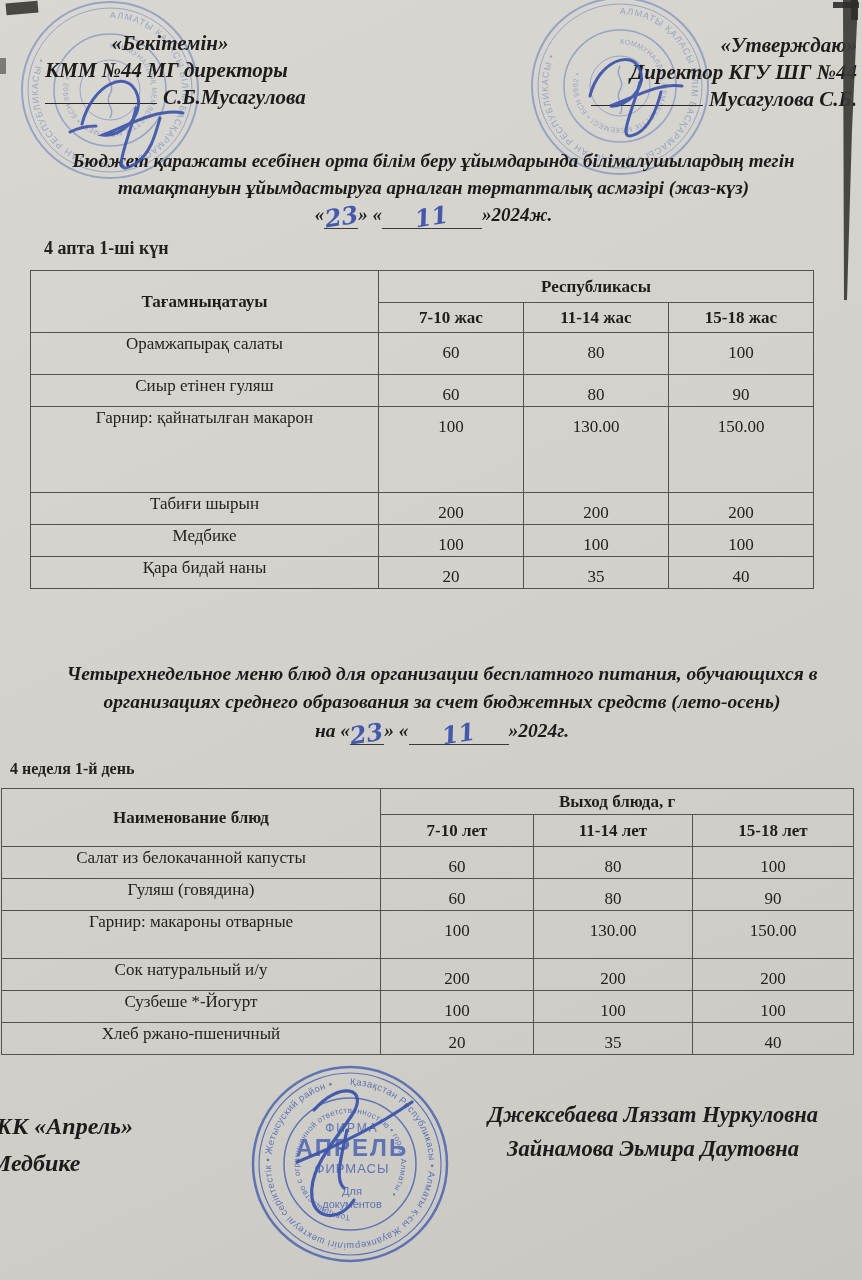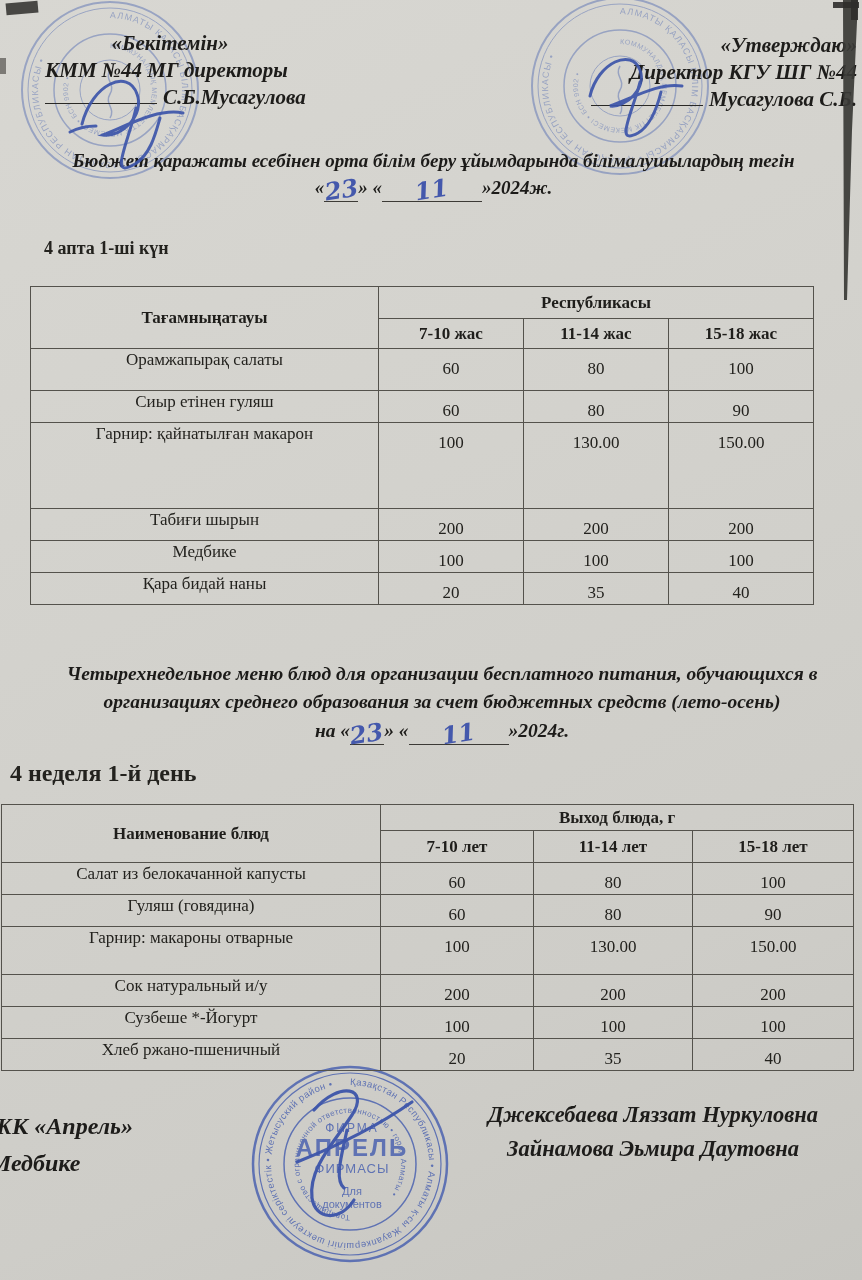--- a/index.html
+++ b/index.html
@@ -20,23 +20,23 @@
             font-size:19px;line-height:1.42;color:#1c1b19;z-index:4;}
   .ru-title{left:32px;top:660px;width:820px;text-align:center;font-weight:bold;font-style:italic;
             font-size:19.5px;line-height:1.45;color:#1c1b19;z-index:4;}
   .dateline{display:inline-block;border-bottom:1.7px solid #3c3a36;text-align:center;height:20px;vertical-align:bottom;}
   .w-day{width:34px;} .w-month{width:100px;}
   .hand{font-family:"DejaVu Serif",serif;font-style:italic;font-weight:bold;color:#4458ac;
         display:inline-block;transform:rotate(-9deg) translateY(-2px);font-size:24px;line-height:0;}
   
   .sec-label{font-weight:bold;font-size:18px;color:#23221e;z-index:4;}
   .sec1{left:44px;top:238px;}
-  .sec2{left:10px;top:760px;font-size:24px;}
-  
-  table{border-collapse:collapse;table-layout:fixed;z-index:4;background:transparent;margin-top:16px;}
+  .sec2{left:10px;top:760px;font-size:16px;}
+  
+  table{border-collapse:collapse;table-layout:fixed;z-index:4;background:transparent;}
   td,th{border:1.5px solid #54524c;overflow:hidden;}
   th{font-weight:bold;font-size:17px;text-align:center;vertical-align:middle;color:#1f1e1b;}
   td.name-cell{font-size:17px;text-align:center;vertical-align:top;padding:1px 8px;color:#23221e;}
   td.val-cell{font-size:17px;text-align:center;vertical-align:top;padding-top:10px;color:#23221e;}
   #table1{left:30px;top:270px;width:783px;}
   #table1 thead tr:nth-child(1){height:32px;}
   #table1 thead tr:nth-child(2){height:30px;}
   #table1 tbody tr:nth-child(1){height:42px;}
   #table1 tbody tr:nth-child(2){height:22px;}
   #table1 tbody tr:nth-child(3){height:86px;}
@@ -127,20 +127,21 @@
   </svg>
   <svg class="abs sig" style="left:548px;top:38px" width="230" height="120" viewBox="0 0 230 120">
     <g stroke="#3d55aa" stroke-width="3" fill="none" stroke-linecap="round" opacity="0.92">
       <path d="M42,58 C50,24 84,10 92,32 C99,50 78,70 62,68 C84,60 112,44 134,48"></path>
       <path d="M92,44 C84,76 66,108 90,95 C104,87 110,66 113,54"></path>
     </g>
   </svg>
 
   <div class="abs kz-title">
     <div>Бюджет қаражаты есебінен орта білім беру ұйымдарында білімалушылардың тегін</div>
+    <div>тамақтануын ұйымдастыруға арналған төртапталық асмәзірі (жаз-күз)</div>
     <div>
       <span>«</span><span class="dateline w-day"><span class="hand">23</span></span><span>» «</span><span class="dateline w-month"><span class="hand">11</span></span><span>»2024ж.</span>
     </div>
   </div>
 
   <div class="abs sec-label sec1">4 апта 1-ші күн</div>
 
   <table id="table1" class="abs">
     <colgroup>
         <col style="width:348px">

